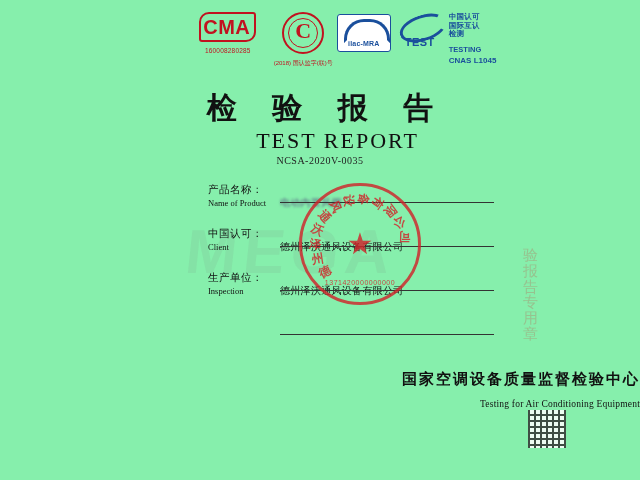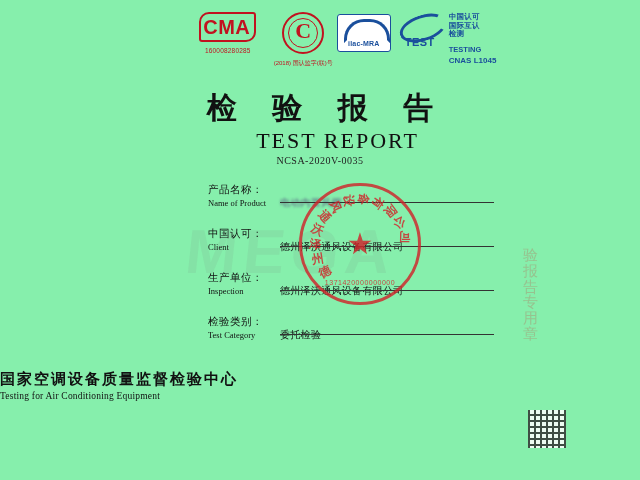--- a/index.html
+++ b/index.html
@@ -263,41 +263,41 @@
   .field-value.blurred {
     color: #5a6a86;
     filter: blur(1.2px);
   }
 
   
   .footer {
     position: absolute;
     top: 370px;
     left: 0; right: 0;
-    text-align: left;
+    text-align: right;
   }
   .footer .org-cn {
     font-family: "Liberation Serif", serif;
     font-size: 15px;
     font-weight: bold;
     letter-spacing: 2px;
     color: #111;
   }
   .footer .org-en1 {
     font-family: "Liberation Serif", serif;
     font-size: 9.5px;
     color: #111;
     margin-top: 10px;
     letter-spacing: 0.2px;
   }
   .footer .org-en2 {
     font-family: "Liberation Serif", serif;
     font-size: 9.5px;
     color: #111;
-    margin-top: 2px;
+    margin-top: 10px;
     letter-spacing: 0.2px;
   }
 
   
   .seal {
     position: absolute;
     left: 299px;
     top: 183px;
     width: 116px;
     height: 116px;
@@ -454,25 +454,20 @@
     <div class="field-row">
       <div class="field-label">
         <div class="cn">生产单位：</div>
         <div class="en">Inspection</div>
       </div>
       <div class="field-value">德州泽沃通风设备有限公司</div>
       <div class="field-line"></div>
     </div>
 
     <div class="field-row">
-      <div class="field-label">
-        <div class="cn">检验类别：</div>
-        <div class="en">Test Category</div>
-      </div>
-      <div class="field-value">委托检验</div>
       <div class="field-line"></div>
     </div>
 
   </div>
 
   <div class="seal">
     <div class="seal-text">
       <span style="transform:rotate(-118deg) translate(0,-50px) rotate(90deg)">德</span>
       <span style="transform:rotate(-99deg) translate(0,-50px) rotate(90deg)">州</span>
       <span style="transform:rotate(-80deg) translate(0,-50px) rotate(90deg)">泽</span>

